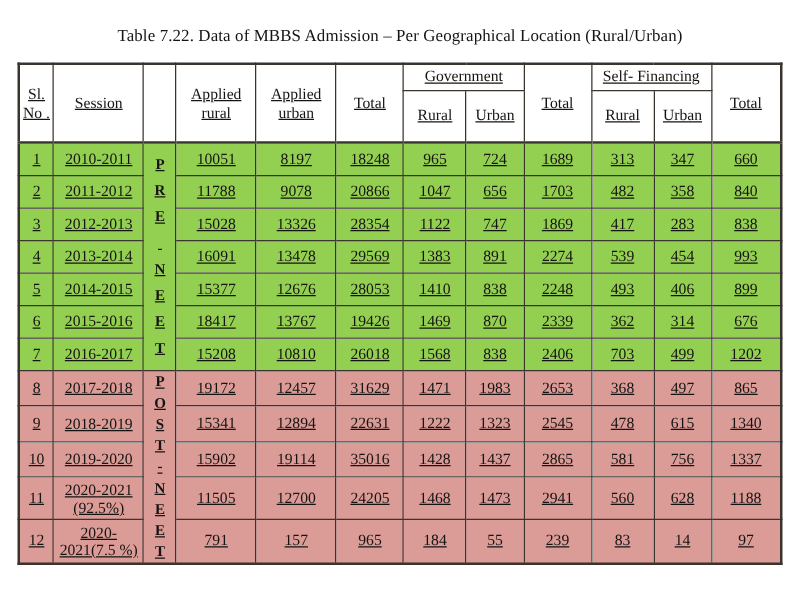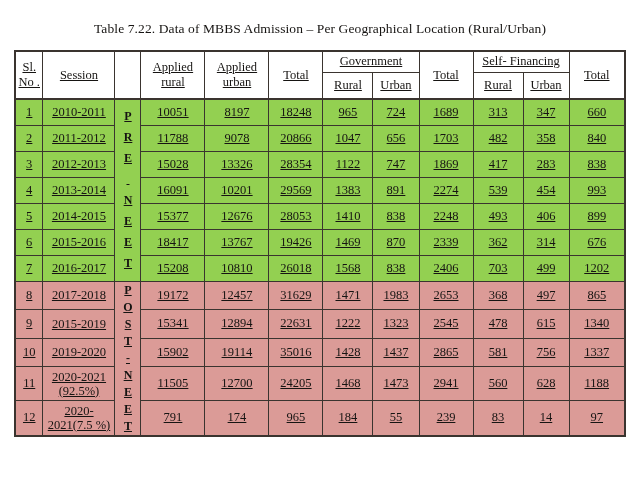--- a/index.html
+++ b/index.html
@@ -37,21 +37,21 @@
     font-size: 12.5px;
     font-weight: normal;
     text-align: center;
     vertical-align: middle;
     padding: 1px 2px;
     line-height: 1.2;
     overflow: hidden;
   }
   thead th { background: #ffffff; }
   thead tr.groups th { height: 21px; }
-  thead tr.sub th { height: 27px; }
+  thead tr.sub th { height: 42px; }
   tbody td { height: 26px; }
   tbody tr.pre td { background: var(--pre-bg); }
   tbody tr.post td { background: var(--post-bg); }
   tbody tr:first-child td { border-top-width: 2px; }
   td.session { line-height: 1.12; }
   td.phase {
     font-weight: bold;
     white-space: pre-line;
     font-size: 12px;
     line-height: 21px;
@@ -145,21 +145,21 @@
           <td>747</td>
           <td>1869</td>
           <td>417</td>
           <td>283</td>
           <td>838</td>
         </tr>
         <tr class="pre">
           <td>4</td>
           <td class="session">2013-2014</td>
           <td>16091</td>
-          <td>10201</td>
+          <td>13478</td>
           <td>29569</td>
           <td>1383</td>
           <td>891</td>
           <td>2274</td>
           <td>539</td>
           <td>454</td>
           <td>993</td>
         </tr>
         <tr class="pre">
           <td>5</td>
@@ -217,21 +217,21 @@
           <td>31629</td>
           <td>1471</td>
           <td>1983</td>
           <td>2653</td>
           <td>368</td>
           <td>497</td>
           <td>865</td>
         </tr>
         <tr class="post">
           <td>9</td>
-          <td class="session">2015-2019</td>
+          <td class="session">2018-2019</td>
           <td>15341</td>
           <td>12894</td>
           <td>22631</td>
           <td>1222</td>
           <td>1323</td>
           <td>2545</td>
           <td>478</td>
           <td>615</td>
           <td>1340</td>
         </tr>
@@ -258,21 +258,21 @@
           <td>1473</td>
           <td>2941</td>
           <td>560</td>
           <td>628</td>
           <td>1188</td>
         </tr>
         <tr class="post">
           <td>12</td>
           <td class="session">2020-2021(7.5 %)</td>
           <td>791</td>
-          <td>174</td>
+          <td>157</td>
           <td>965</td>
           <td>184</td>
           <td>55</td>
           <td>239</td>
           <td>83</td>
           <td>14</td>
           <td>97</td>
         </tr>
       </tbody>
   </table>

